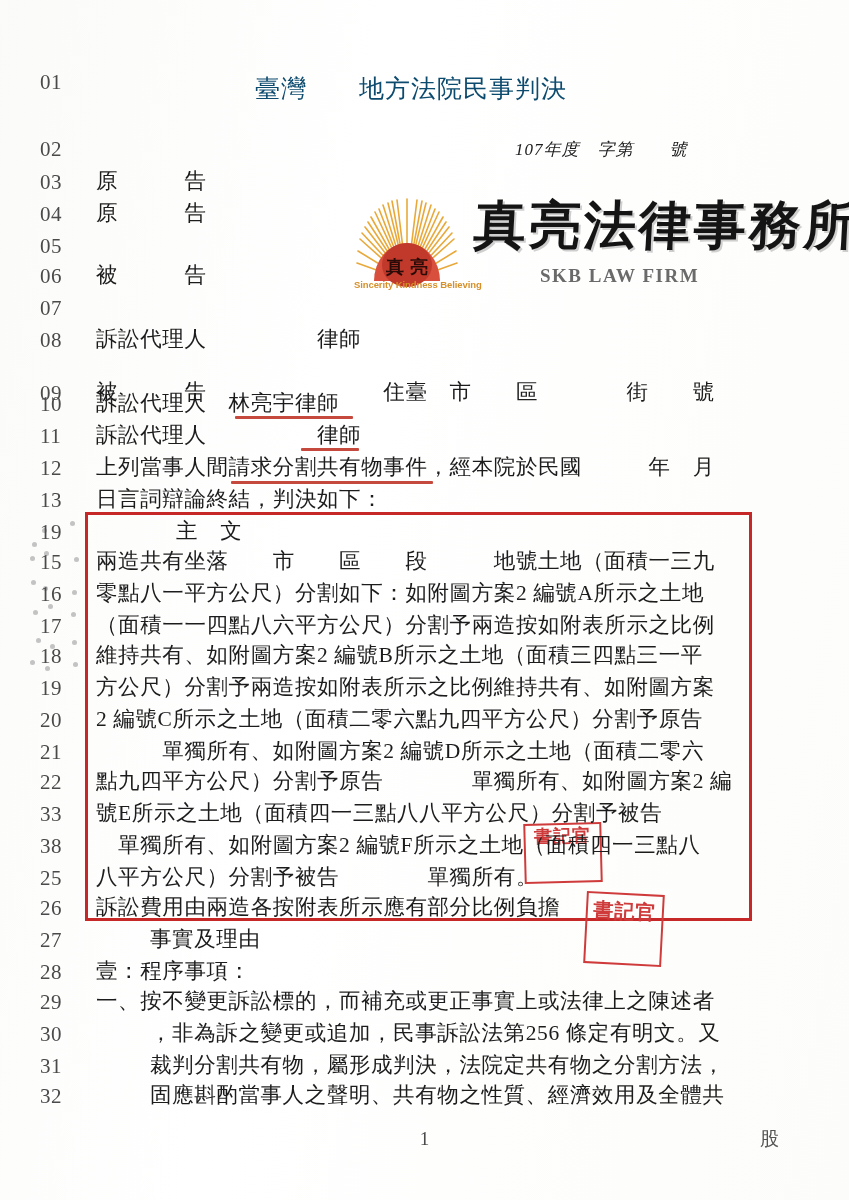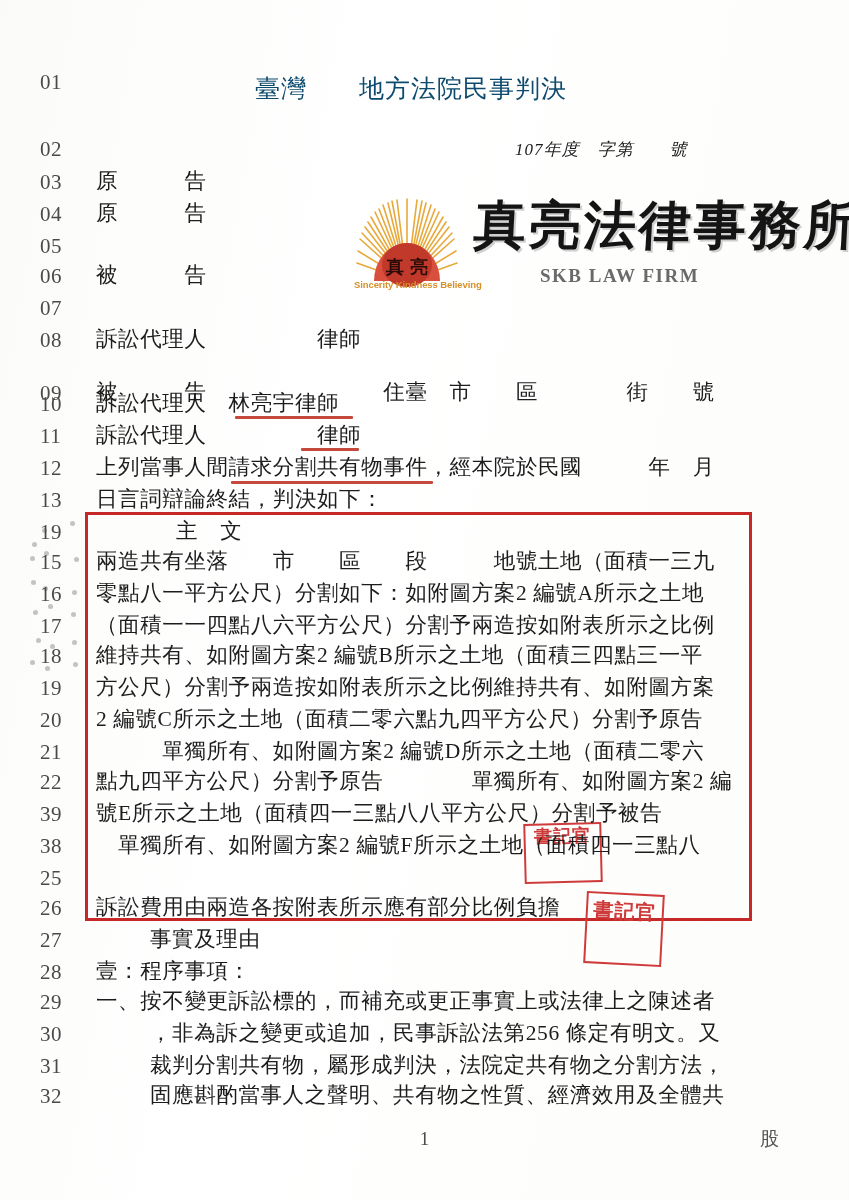--- a/index.html
+++ b/index.html
@@ -390,29 +390,30 @@
       </div>
       <div class="doc-line" style="top: 736px;">
         <div class="line-no">21</div>
         <div class="line-body justify">　　　單獨所有、如附圖方案2 編號D所示之土地（面積二零六</div>
       </div>
       <div class="doc-line" style="top: 766px;">
         <div class="line-no">22</div>
         <div class="line-body justify">點九四平方公尺）分割予原告　　　　單獨所有、如附圖方案2 編</div>
       </div>
       <div class="doc-line" style="top: 798px;">
-        <div class="line-no">39</div>
+        <div class="line-no">33</div>
         <div class="line-body justify">號E所示之土地（面積四一三點八八平方公尺）分割予被告</div>
       </div>
       <div class="doc-line" style="top: 830px;">
         <div class="line-no">38</div>
         <div class="line-body justify">　單獨所有、如附圖方案2 編號F所示之土地（面積四一三點八</div>
       </div>
       <div class="doc-line" style="top: 862px;">
         <div class="line-no">25</div>
+        <div class="line-body justify">八平方公尺）分割予被告　　　　單獨所有。</div>
       </div>
       <div class="doc-line" style="top: 892px;">
         <div class="line-no">26</div>
         <div class="line-body justify">訴訟費用由兩造各按附表所示應有部分比例負擔</div>
       </div>
       <div class="doc-line" style="top: 924px;">
         <div class="line-no">27</div>
         <div class="line-body justify indent2">事實及理由</div>
       </div>
       <div class="doc-line" style="top: 956px;">

